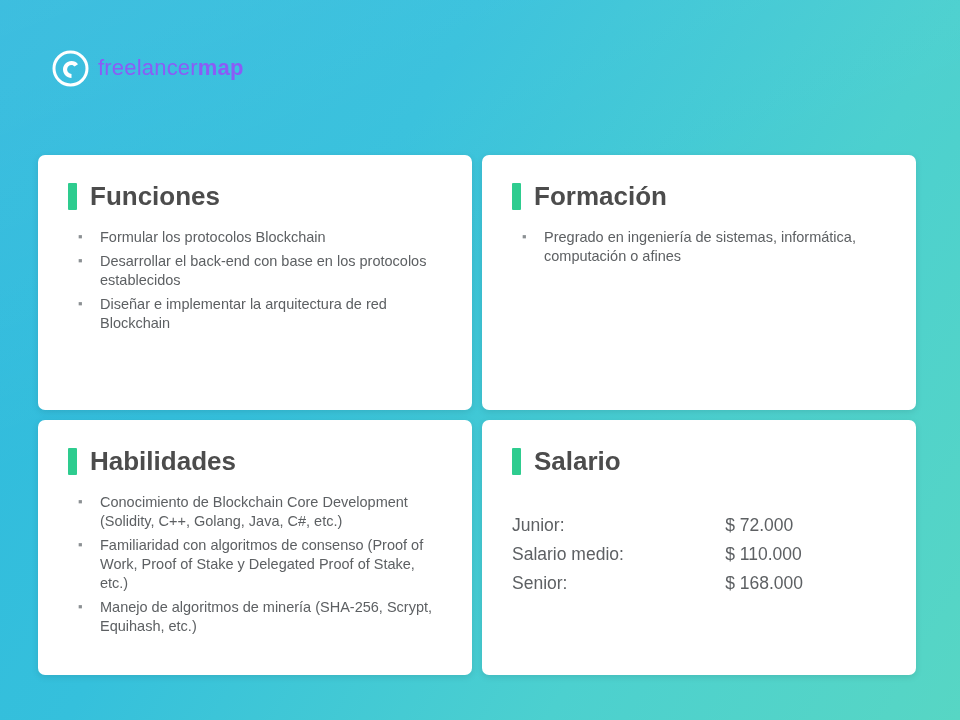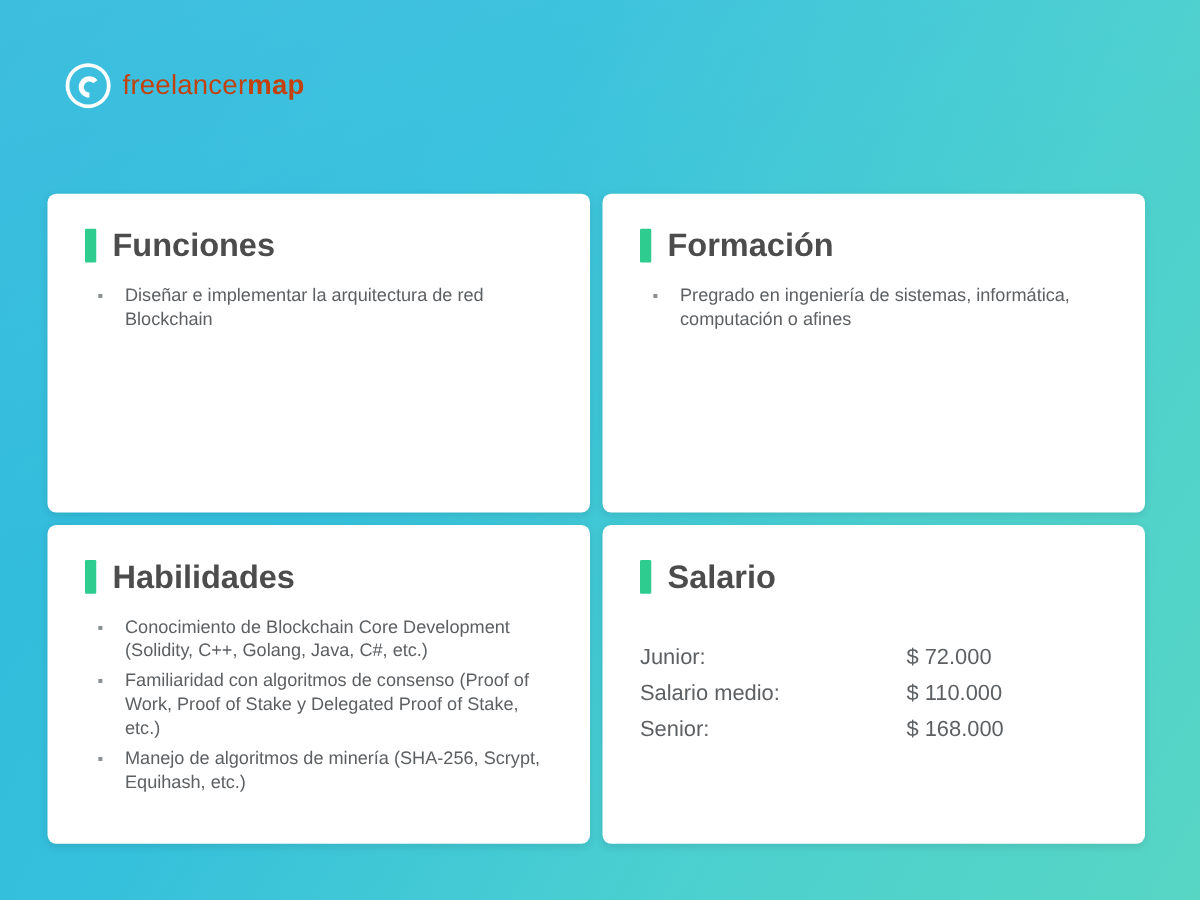--- a/index.html
+++ b/index.html
@@ -44,21 +44,21 @@
     align-items: center;
     gap: 9px;
     padding-right: 8px;
   }
   .logo-mark {
     width: 37px;
     height: 37px;
     flex: 0 0 37px;
   }
   .logo-text {
-    color: #c2410c;
+    color: #8b5cf6;
     font-size: 22px;
     letter-spacing: 0.2px;
     white-space: nowrap;
   }
   .logo-text .bold {
     font-weight: bold;
   }
 
   .grid {
     position: absolute;
@@ -162,20 +162,22 @@
 </div>
 
 <div class="grid">
 
   <div class="card">
     <div class="card-title-row">
       <span class="tick"></span>
       <span class="card-title">Funciones</span>
     </div>
     <ul class="items">
+      <li>Formular los protocolos Blockchain</li>
+      <li>Desarrollar el back-end con base en los protocolos establecidos</li>
       <li>Diseñar e implementar la arquitectura de red Blockchain</li>
     </ul>
   </div>
 
   <div class="card">
     <div class="card-title-row">
       <span class="tick"></span>
       <span class="card-title">Formación</span>
     </div>
     <ul class="items">

